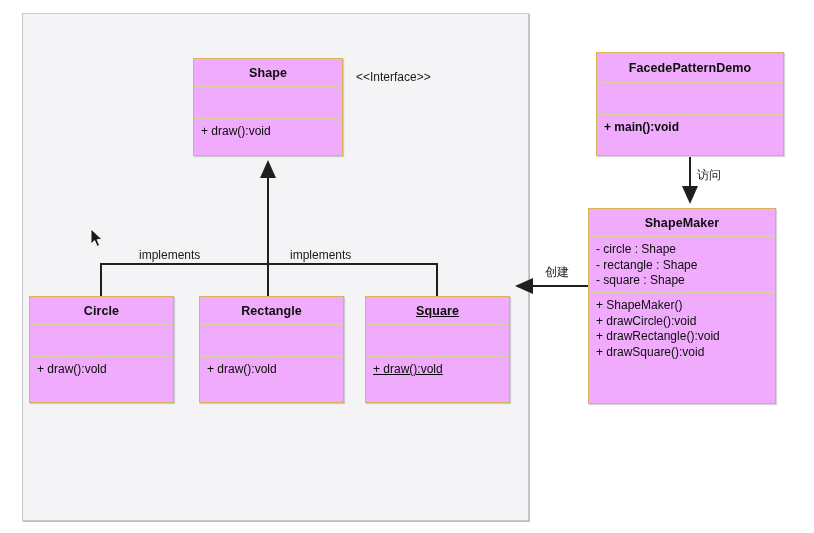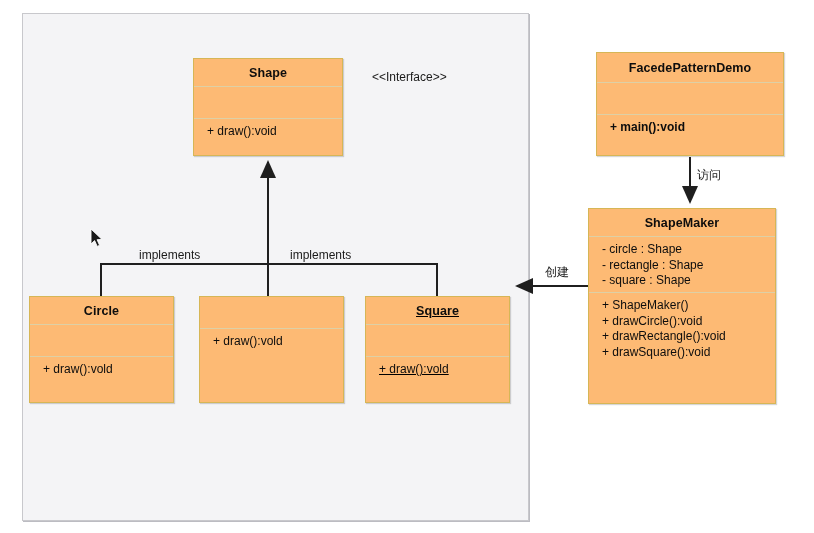--- a/index.html
+++ b/index.html
@@ -28,21 +28,21 @@
     width: 507px;
     height: 508px;
     background: #f4f4f6;
     border: 1px solid #c8c8cc;
     box-shadow: 1px 1px 0 0 #bcbcc2;
     box-sizing: border-box;
   }
   
   .uml-class {
     position: absolute;
-    background: #fdba74;
+    background: #f0abfc;
     border: 1px solid #d6b656;
     box-sizing: border-box;
     box-shadow: 1px 1px 1px rgba(0,0,0,0.16);
     display: flex;
     flex-direction: column;
   }
   .uml-title {
     text-align: center;
     font-weight: bold;
     font-size: 12.5px;
@@ -50,21 +50,21 @@
     letter-spacing: 0.1px;
     display: flex;
     align-items: center;
     justify-content: center;
     border-bottom: 1px solid #ddd0a6;
     box-sizing: border-box;
   }
   .uml-attrs, .uml-ops {
     font-size: 12px;
     color: #0d0d0d;
-    padding: 5px 7px 4px 13px;
+    padding: 5px 7px 4px 7px;
     box-sizing: border-box;
     line-height: 15.5px;
     white-space: pre;
   }
   .uml-attrs {
     border-bottom: 1px solid #ddd0a6;
   }
   .uml-ops.bold {
     font-weight: bold;
   }
@@ -158,29 +158,30 @@
       <path d="M595,286 L517,286" fill="none" stroke="#1f1f1f" stroke-width="2" marker-end="url(#arrowSolid)"></path>
     </g>
   </svg>
 
   <div class="uml-class" style="left:193px;top:58px;width:150px;height:98px;">
     <div class="uml-title" style="height:28px;">Shape</div>
     <div class="uml-attrs" style="height:32px;"></div>
     <div class="uml-ops">+ draw():void</div>
   </div>
 
-  <div class="stereotype" style="left:372px;top:70px;text-align:center;">&lt;&lt;Interface&gt;&gt;</div>
+  <div class="stereotype" style="left:356px;top:70px;text-align:center;">&lt;&lt;Interface&gt;&gt;</div>
 
   <div class="uml-class" style="left:29px;top:296px;width:145px;height:107px;">
     <div class="uml-title" style="height:28px;">Circle</div>
     <div class="uml-attrs" style="height:32px;"></div>
     <div class="uml-ops">+ draw():vold</div>
   </div>
 
   <div class="uml-class" style="left:199px;top:296px;width:145px;height:107px;">
+    <div class="uml-title" style="height:28px;">Rectangle</div>
     <div class="uml-attrs" style="height:32px;"></div>
     <div class="uml-ops">+ draw():vold</div>
   </div>
 
   <div class="uml-class" style="left:365px;top:296px;width:145px;height:107px;text-decoration:underline;">
     <div class="uml-title" style="height:28px;">Square</div>
     <div class="uml-attrs" style="height:32px;"></div>
     <div class="uml-ops">+ draw():vold</div>
   </div>
 

